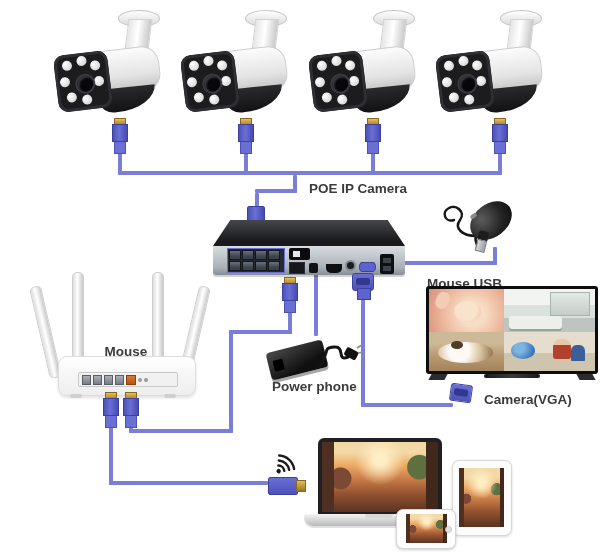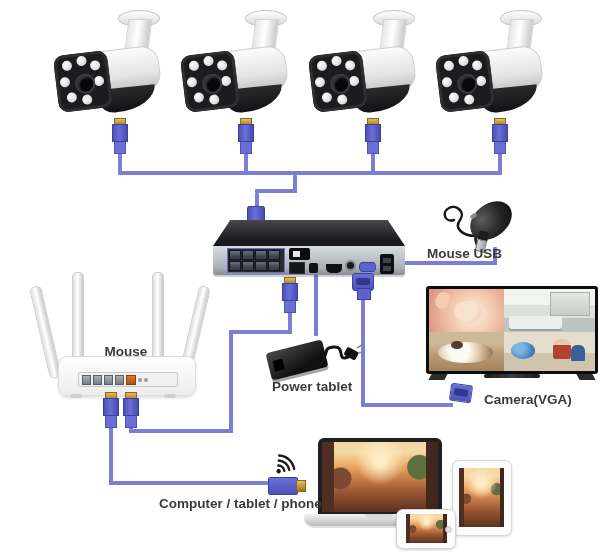--- a/index.html
+++ b/index.html
@@ -216,20 +216,21 @@
     <div class="rj-pins"></div>
       <div class="rj-body"></div>
       <div class="rj-boot"></div>
     </div>
   <div class="rjd" style="left:492px;top:118px;">
     <div class="rj-pins"></div>
       <div class="rj-body"></div>
       <div class="rj-boot"></div>
     </div>
 
+  <div class="lbl" style="left:309px;top:181px;">POE IP Camera</div>
 
   <div class="rj-plug" style="left:247px;top:206px;"></div>
   <div class="nvr">
     <div class="nvr-top"></div>
     <div class="nvr-front"></div>
     <div class="poe-block">
       <span class="pp"></span>
         <span class="pp"></span>
         <span class="pp"></span>
         <span class="pp"></span>
@@ -261,21 +262,21 @@
 
   <svg style="position:absolute;left:428px;top:194px;" width="85" height="62" viewBox="0 0 85 62">
     <path d="M48,42 C34,42 26,34 32,26 C38,18 28,10 21,14 C13,18 17,29 26,26 M48,42 C46,48 50,50 50,55" fill="none" stroke="#161616" stroke-width="2.5" stroke-linecap="round"></path>
   </svg>
   <div class="mouse-body"></div>
   <div class="mouse-wheel"></div>
   <div class="usbplug">
       <span class="pt"></span>
       <span class="pb"></span>
     </div>
-  <div class="lbl" style="left:427px;top:246px;">Mouse USB</div>
+  <div class="lbl" style="left:427px;top:276px;">Mouse USB</div>
 
   <div class="router">
     <div class="ant" style="left:4px;top:16px;transform:rotate(-13deg);"></div>
     <div class="ant" style="left:26px;top:4px;"></div>
     <div class="ant" style="left:106px;top:4px;"></div>
     <div class="ant" style="left:132px;top:16px;transform:rotate(13deg);"></div>
     <div class="r-body"></div>
     <div class="lbl" style="left:12px;top:76px;width:136px;text-align:center;">Mouse</div>
     <div class="r-strip">
       <span class="rp"></span>
@@ -300,21 +301,21 @@
       <div class="rj-body"></div>
       <div class="rj-boot"></div>
     </div>
 
   <div class="psu-brick"></div>
   <svg style="position:absolute;left:312px;top:338px;" width="52" height="50" viewBox="0 0 52 50">
     <path d="M8,28 C18,14 10,10 22,9 C34,8 24,24 36,19" fill="none" stroke="#141414" stroke-width="3" stroke-linecap="round"></path>
     <rect x="33" y="11" width="13" height="9" rx="2" fill="#111" transform="rotate(28 39 15)"></rect>
     <path d="M45,10 l5,-3 M46,15 l6,-1" stroke="#8a8a8a" stroke-width="1.6"></path>
   </svg>
-  <div class="lbl" style="left:272px;top:379px;">Power tablet</div>
+  <div class="lbl" style="left:272px;top:379px;">Power phone</div>
 
   <div class="monitor">
     <div class="mon-frame">
       <div class="mon-screen">
         <div class="q1"></div>
         <div class="q2"></div>
         <div class="q3"></div>
         <div class="q4"></div>
       </div>
     </div>
@@ -343,15 +344,14 @@
     <div class="lap-base"></div>
   </div>
   <div class="tablet">
     <div class="tab-screen street"></div>
   </div>
   <div class="phone">
     <div class="ph-screen street"></div>
     <div class="ph-btn"></div>
   </div>
 
-  <div class="lbl" style="left:159px;top:496px;">Computer / tablet / phone</div>
 
 </div>
 
 </body></html>

